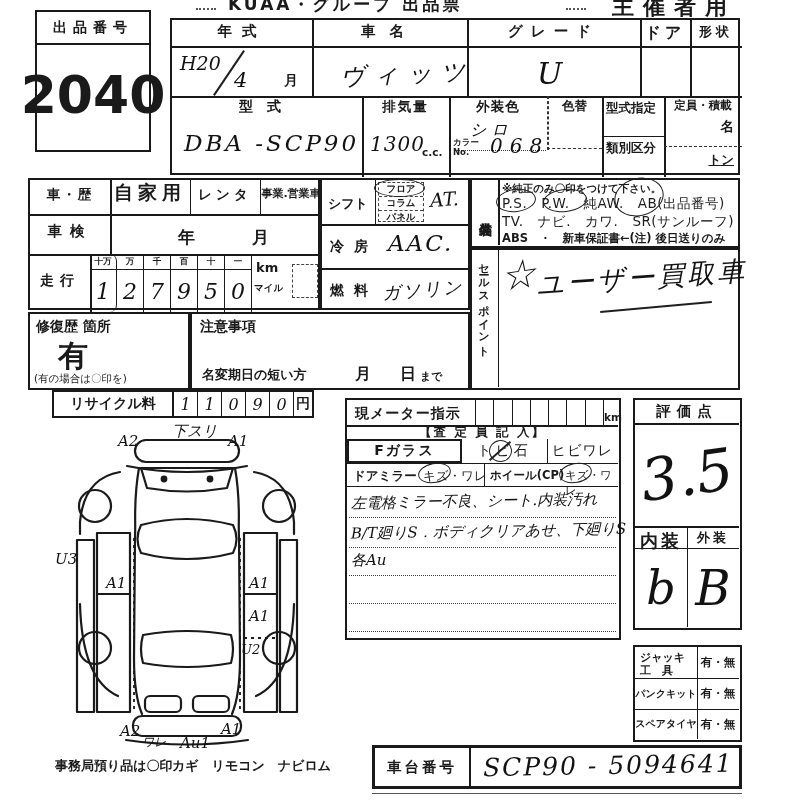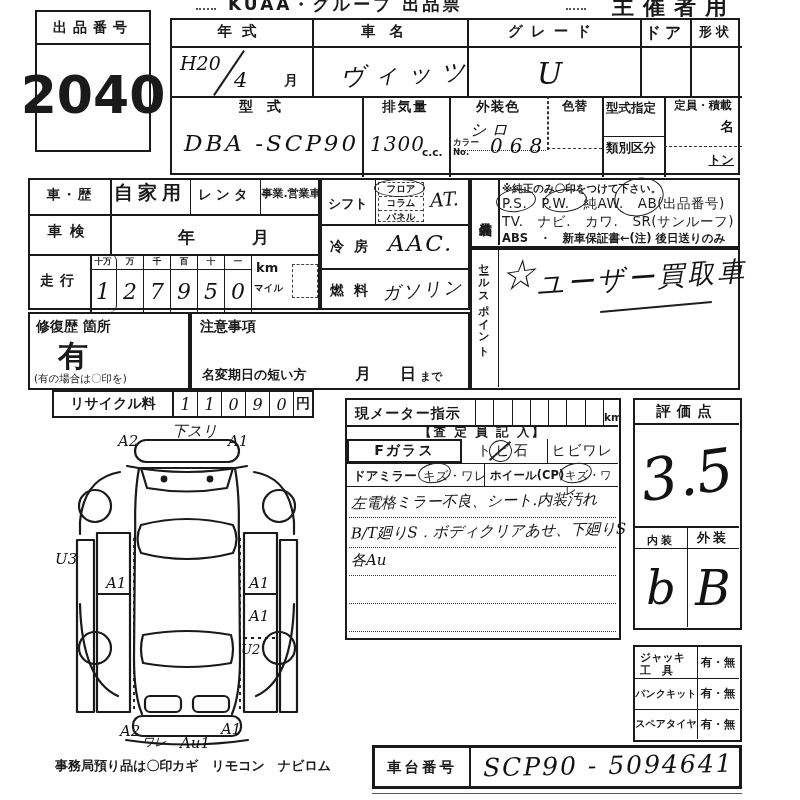--- a/index.html
+++ b/index.html
@@ -285,21 +285,21 @@
   <div class="ov" style="left:418px;top:463px;width:31px;height:18px;transform:rotate(-10deg);"></div>
   <div class="ov" style="left:559px;top:463px;width:31px;height:18px;transform:rotate(-10deg);"></div>
 
   <div class="a b" style="left:633px;top:398px;width:109px;height:232px;">
     <div class="a bd fc" style="left:0;top:0;width:104px;height:23px;font-size:14.5px;letter-spacing:6px;">評価点</div>
     <div class="hl" style="left:0;top:23px;width:104px;"></div>
     <div class="a fc hand" style="left:0;top:26px;width:104px;height:98px;font-size:58px;transform:rotate(-8deg);">3.5</div>
     <div class="hl" style="left:0;top:126px;width:104px;"></div>
     <div class="hl" style="left:0;top:148px;width:104px;border-top-width:1.6px;"></div>
     <div class="vl" style="left:52px;top:126px;height:101px;border-left-width:1.6px;"></div>
-    <div class="a bd fc" style="left:0;top:128px;width:52px;height:25px;font-size:11px;letter-spacing:3px;">内装</div>
+    <div class="a bd fc" style="left:0;top:128px;width:52px;height:25px;font-size:18px;letter-spacing:3px;">内装</div>
     <div class="a bd fc" style="left:52px;top:128px;width:52px;height:19px;font-size:13px;letter-spacing:3px;">外装</div>
     <div class="a fc hand" style="left:0;top:150px;width:52px;height:76px;font-size:46px;">b</div>
     <div class="a fc hand" style="left:52px;top:150px;width:52px;height:76px;font-size:48px;">B</div>
   </div>
 
   <div class="a b" style="left:633px;top:645px;width:109px;height:97px;">
     <div class="vl" style="left:62px;top:0;height:92px;border-left-width:1.6px;"></div>
     <div class="hl" style="left:0;top:31px;width:104px;border-top-width:1.6px;"></div>
     <div class="hl" style="left:0;top:62px;width:104px;border-top-width:1.6px;"></div>
     <div class="a bd" style="left:5px;top:3px;font-size:11px;">ジャッキ</div>

